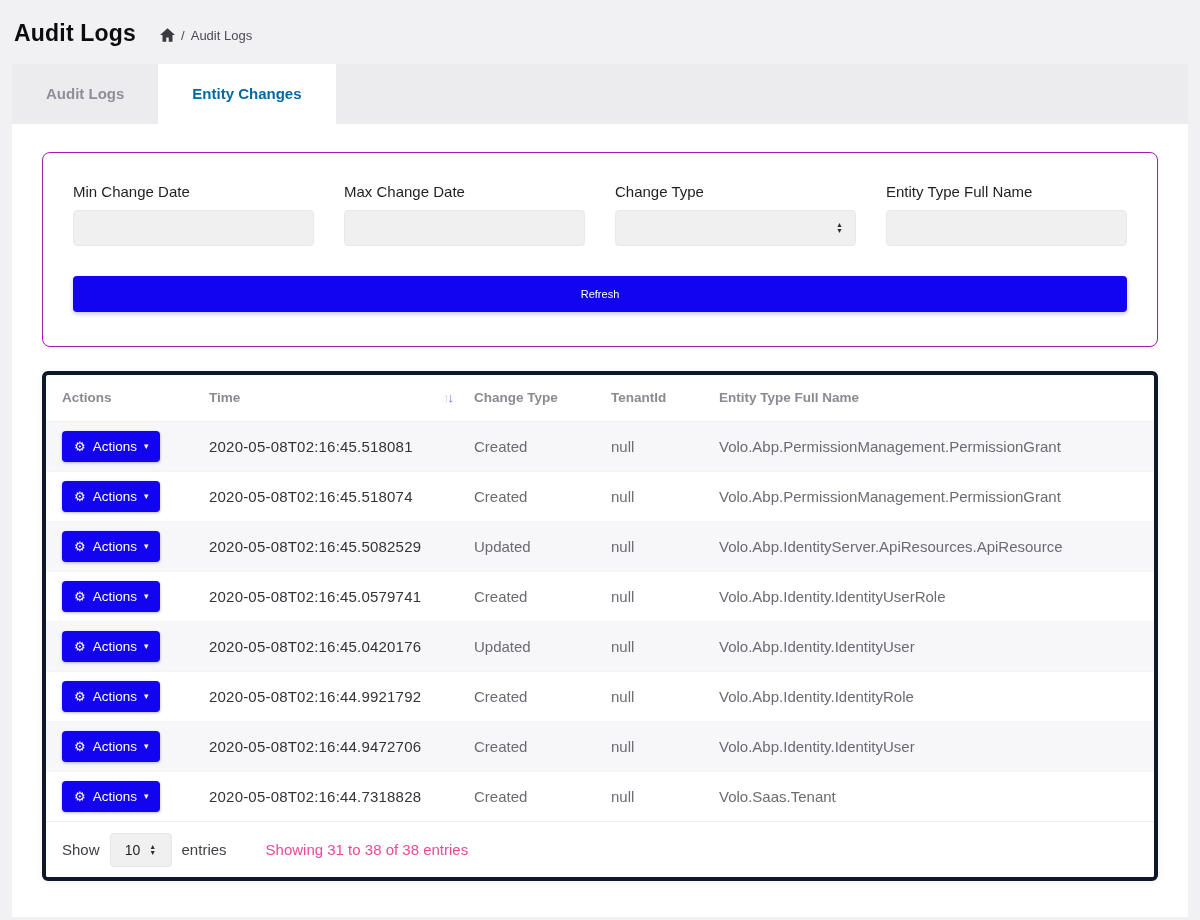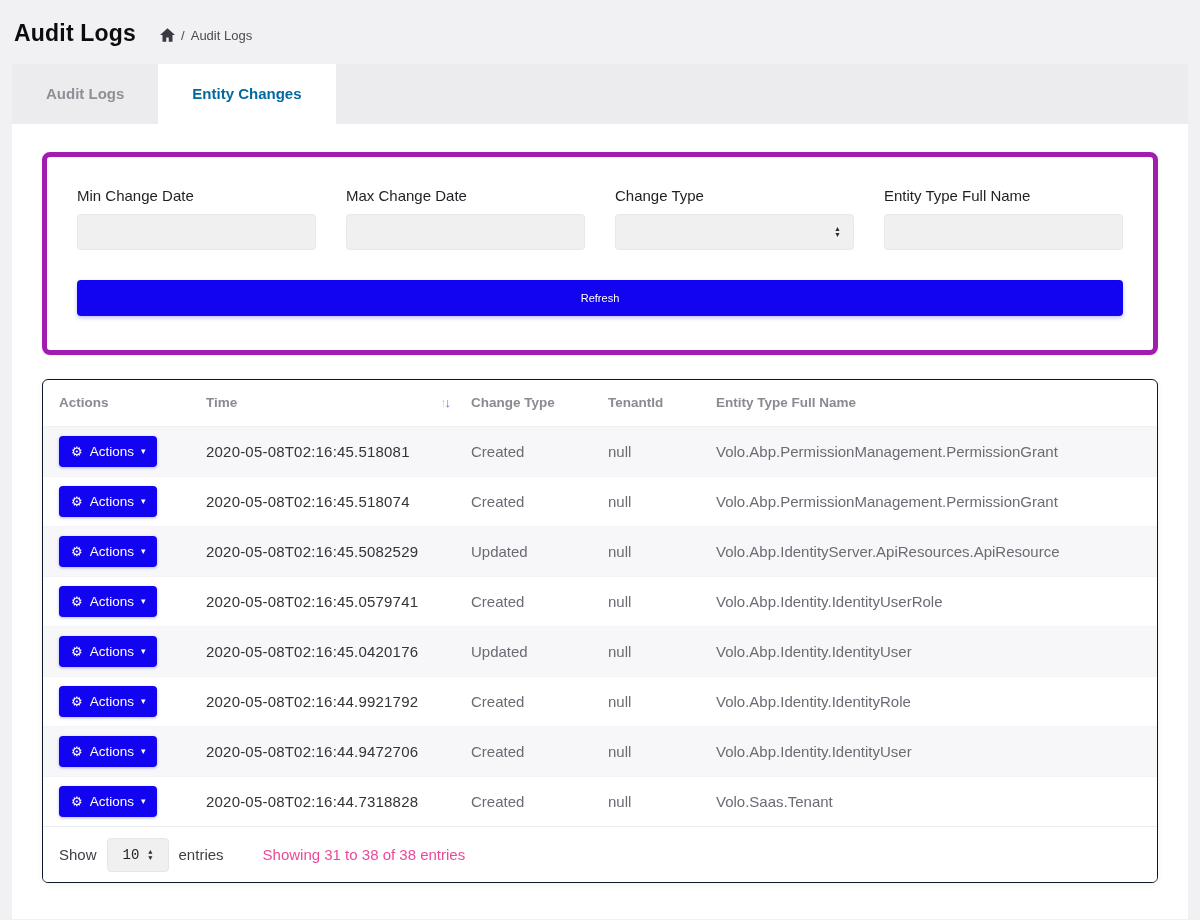--- a/index.html
+++ b/index.html
@@ -16,46 +16,46 @@
   .page-title { font-size:23px; font-weight:700; color:#0c0c0f; letter-spacing:.2px; }
   .breadcrumb { display:flex; align-items:center; gap:6px; font-size:13px; color:#4a4a52; margin-top:4px; }
   .breadcrumb svg { display:block; }
   
   .panel { margin:0 12px; }
   .tabstrip { background:#ececee; display:flex; }
   .tab { padding:0 34px; height:60px; line-height:60px; font-size:15px; font-weight:700; color:#8f8f98; cursor:pointer; }
   .tab.active { background:#ffffff; color:#0369a1; }
   .content { background:#ffffff; padding:28px 30px 36px 30px; min-height:780px; }
   
-  .filter-card { border:5px solid #a21caf; border-radius:8px; box-shadow:0 1px 5px rgba(0,0,0,.04); padding:30px 30px 34px 30px; background:#fff; }
+  .filter-card { border:1px solid #a21caf; border-radius:8px; box-shadow:0 1px 5px rgba(0,0,0,.04); padding:30px 30px 34px 30px; background:#fff; }
   .filter-grid { display:grid; grid-template-columns:repeat(4,1fr); gap:30px; }
   .field-label { display:block; font-size:15px; color:#1f1f24; margin-bottom:10px; }
   .input { height:36px; width:100%; background:#f0f0f1; border:1px solid #e8e8ea; border-radius:4px; }
   .select-box { display:flex; align-items:center; justify-content:flex-end; padding-right:12px; }
   .updown { display:flex; flex-direction:column; line-height:6px; font-size:7px; color:#2c2c31; }
   .refresh-btn { margin-top:30px; width:100%; height:36px; background:#1203f0; border:none; border-radius:4px; color:#fff; font-size:11px; font-family:"Liberation Sans", sans-serif; cursor:pointer; box-shadow:0 2px 4px rgba(18,3,240,.25); }
   
-  .table-card { margin-top:24px; border:1px solid #0f172a; border-radius:6px; box-shadow:0 2px 8px rgba(0,0,0,.05); overflow:hidden; background:#fff; }
+  .table-card { margin-top:24px; border:4px solid #0f172a; border-radius:6px; box-shadow:0 2px 8px rgba(0,0,0,.05); overflow:hidden; background:#fff; }
   table { width:100%; border-collapse:collapse; table-layout:fixed; }
   col.c-actions { width:163px; } col.c-time { width:265px; } col.c-change { width:137px; } col.c-tenant { width:108px; }
   th { text-align:left; font-size:13.5px; font-weight:700; color:#8a8a93; height:46px; padding:0; border-bottom:1px solid #f1f1f3; }
   th:first-child, td:first-child { padding-left:16px; }
   td { height:50px; padding:0; font-size:15px; }
   tr.striped td { background:#f7f7f9; }
   tr.rowline td { border-bottom:1px solid #f4f4f6; }
   .cell-time { color:#333338; font-weight:500; letter-spacing:.2px;margin-left:8px; }
   .cell-muted { color:#6b6b74; }
   .th-time-wrap { display:flex; align-items:center; justify-content:space-between; padding-right:22px; }
   .sort-icon { font-size:13px; letter-spacing:-2px; }
   .sort-up { color:#c9c9d6; } .sort-down { color:#6e65f2; }
   .actions-btn { display:inline-flex; align-items:center; gap:7px; height:31px; padding:0 12px; background:#1203f0; color:#fff; border:none; border-radius:4px; font-size:13.5px; font-family:"Liberation Sans", sans-serif; cursor:pointer; box-shadow:0 1px 3px rgba(18,3,240,.3); }
   .gear { font-size:13px; line-height:1; } .caret { font-size:9px; line-height:1; }
   
   .table-footer { display:flex; align-items:center; height:56px; border-top:1px solid #ececef; padding:0 16px; font-size:15px; color:#3f3f46; background:#fff; }
-  .page-size { margin:0 10px; background:#f0f0f1; border:1px solid #e6e6e9; border-radius:4px; height:34px; width:62px; display:inline-flex; align-items:center; justify-content:center; gap:9px; font-size:14px; color:#1f1f24; cursor:pointer;font-family:Liberation Mono, monospace; }
+  .page-size { margin:0 10px; background:#f0f0f1; border:1px solid #e6e6e9; border-radius:4px; height:34px; width:62px; display:inline-flex; align-items:center; justify-content:center; gap:9px; font-size:14px; color:#1f1f24; cursor:pointer; }
   .summary { margin-left:39px; color:#ec4899; }
   .pagination { margin-left:auto; display:flex; align-items:center; gap:8px; }
   .page-item { padding:6px 9px; color:#33333a; font-size:14.5px; cursor:pointer; }
   .page-item.active { background:#1203f0; color:#fff; border-radius:7px; width:34px; height:34px; display:flex; align-items:center; justify-content:center; padding:0; }
   .page-item.disabled { color:#c3c3cc; }
 </style>
 </head>
 <body>
 
 <div class="page-header">

